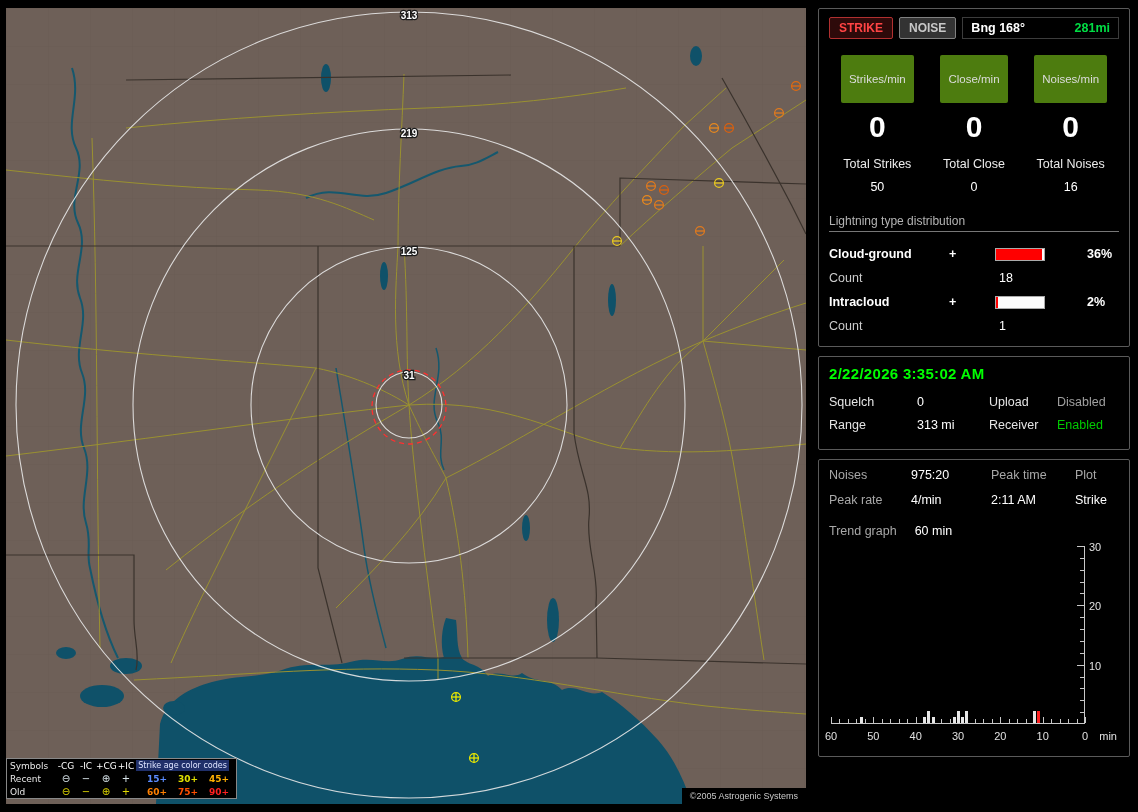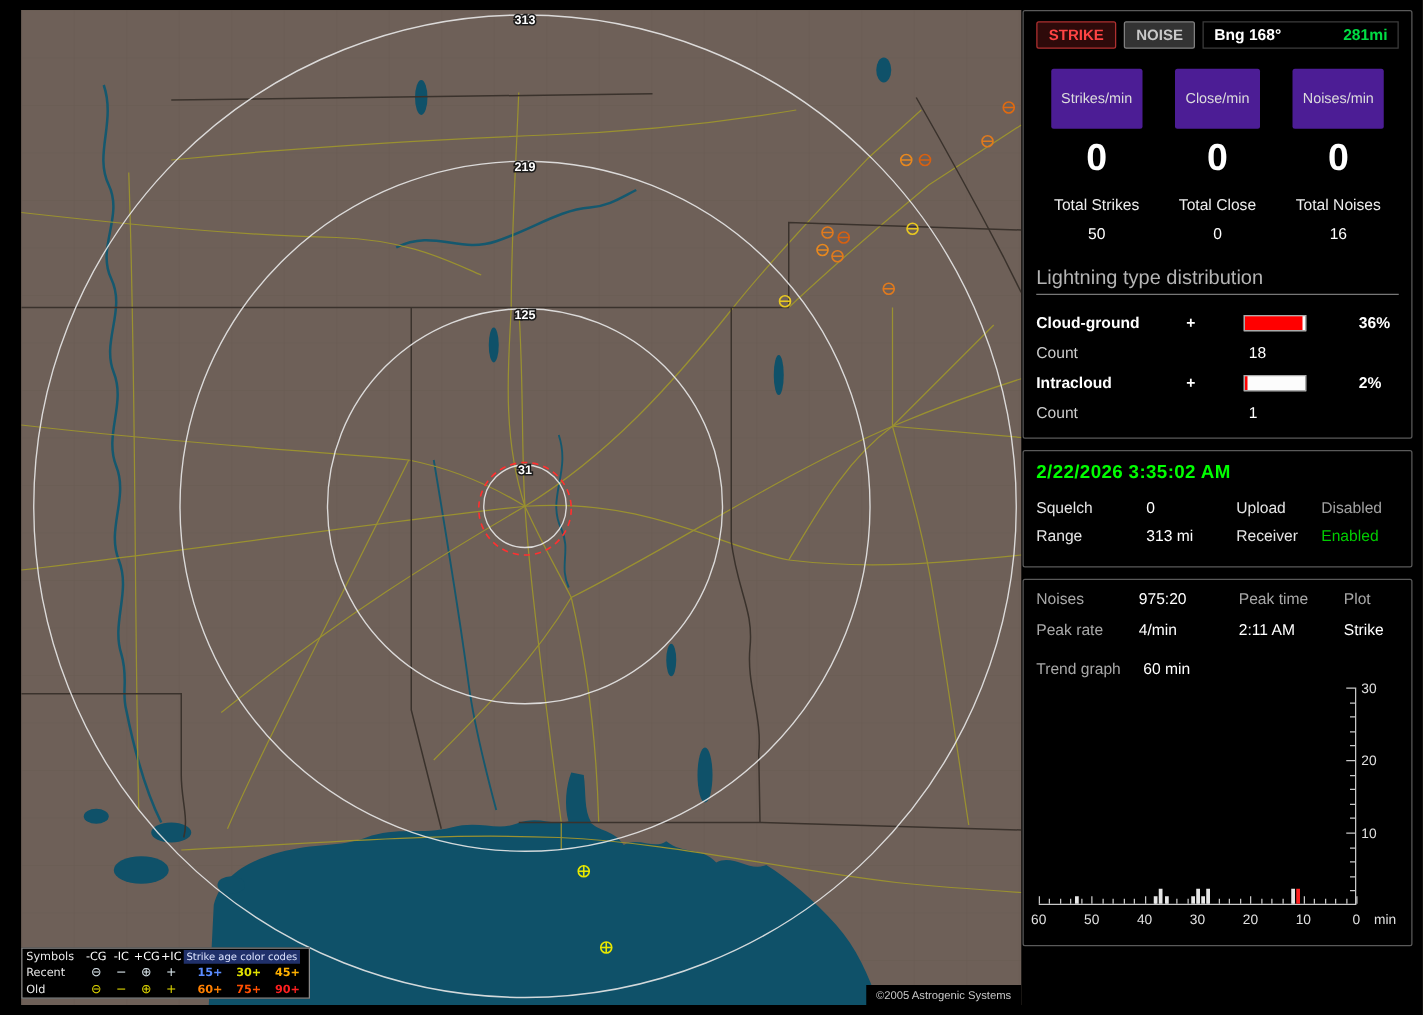--- a/index.html
+++ b/index.html
@@ -1,20 +1,20 @@
 <!DOCTYPE html>
 <html><head>
 <meta charset="utf-8">
 <style>
   html,body{margin:0;padding:0;background:#000;width:1138px;height:812px;overflow:hidden;
     font-family:"Liberation Sans","DejaVu Sans",sans-serif;}
   #stage{position:relative;width:1138px;height:812px;background:#000;}
 
   
-  #map{position:absolute;left:17px;top:8px;width:800px;height:796px;background:#6e6058;}
+  #map{position:absolute;left:6px;top:8px;width:800px;height:796px;background:#6e6058;}
   #map svg{display:block;width:100%;height:100%;}
 
   .map-copyright{position:absolute;right:0;bottom:0;background:#000;color:#c8c8c8;
     font-size:9px;padding:3px 8px;}
 
   .legend{position:absolute;left:0;bottom:5px;width:229px;background:#000;
     border:1px solid #888;color:#fff;font-size:9px;font-family:"DejaVu Sans",sans-serif;}
   .lg-row{display:grid;grid-template-columns:46px 20px 20px 20px 20px 31px 31px 31px;
     align-items:center;height:13px;padding:0 3px;}
   .lg-title,.lg-label{color:#e8e8e8;}
@@ -33,28 +33,28 @@
   .topbar{display:flex;align-items:center;gap:6px;margin-bottom:16px;}
   .btn{font-size:12px;font-weight:bold;padding:3px 9px;border-radius:2px;font-family:inherit;}
   .btn-strike{color:#ff4444;background:#2e0a0a;border:1px solid #b03030;}
   .btn-noise{color:#c8c8c8;background:#333;border:1px solid #808080;}
   .bng{margin-left:auto;display:flex;justify-content:space-between;align-items:center;
     background:#000;border:1px solid #3c3c3c;width:146px;padding:3px 8px;
     font-size:12.5px;font-weight:bold;}
   .bng .dist{color:#00dd44;}
 
   .counters{display:grid;grid-template-columns:1fr 1fr 1fr;text-align:center;}
-  .chip{display:inline-block;background:#4c1d95;color:#dcdcdc;font-size:11.5px;
+  .chip{display:inline-block;background:#4d7c0f;color:#dcdcdc;font-size:11.5px;
     padding:18px 8px;border-radius:2px;margin-bottom:9px;}
   .bigzero{font-size:30px;font-weight:bold;line-height:1;margin-bottom:15px;}
   .total-label{font-size:12.5px;color:#ececec;margin-bottom:9px;}
   .total-value{font-size:12.5px;color:#fff;}
 
   .dist-section{margin-top:20px;}
-  .dist-title{color:#b4b4b4;font-size:16px;border-bottom:1px solid #777;
+  .dist-title{color:#b4b4b4;font-size:12px;border-bottom:1px solid #777;
     padding-bottom:3px;margin-bottom:10px;}
   .dist-row{display:grid;grid-template-columns:86px 12px 52px 38px 12px 52px auto;
     align-items:center;height:24px;font-size:12.5px;gap:34px;}
   .dist-label{font-weight:bold;}
   .sign{font-weight:bold;}
   .barwrap{display:flex;align-items:center;}
   .dist-bar{width:48px;height:11px;background:#fcfcfc;border:1px solid #aaa;position:relative;}
   .dist-fill{position:absolute;left:0;top:0;bottom:0;width:0;}
   .pct{font-weight:bold;padding-left:6px;}
   .countlabel{color:#cccccc;}

